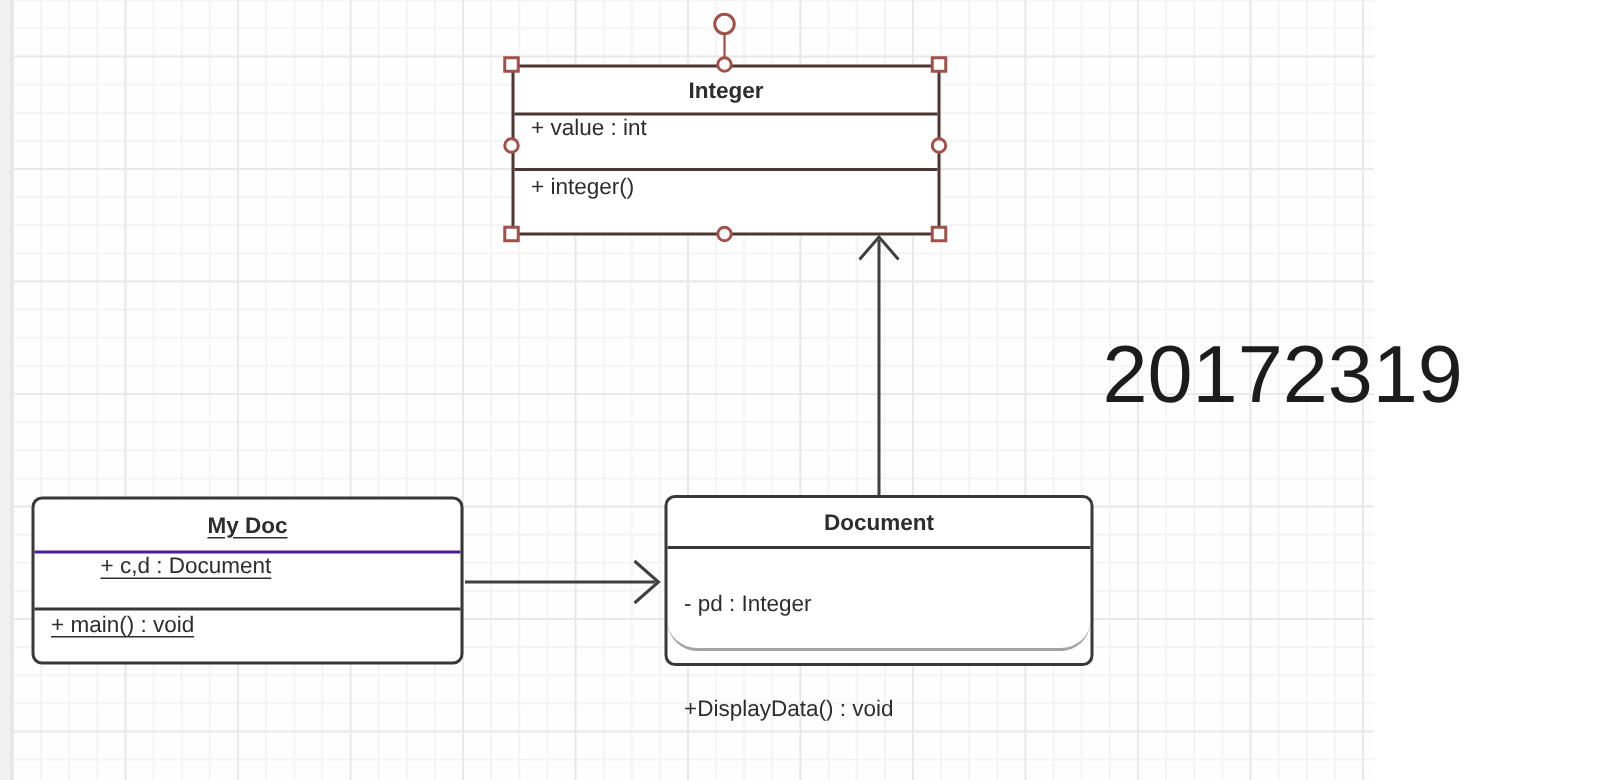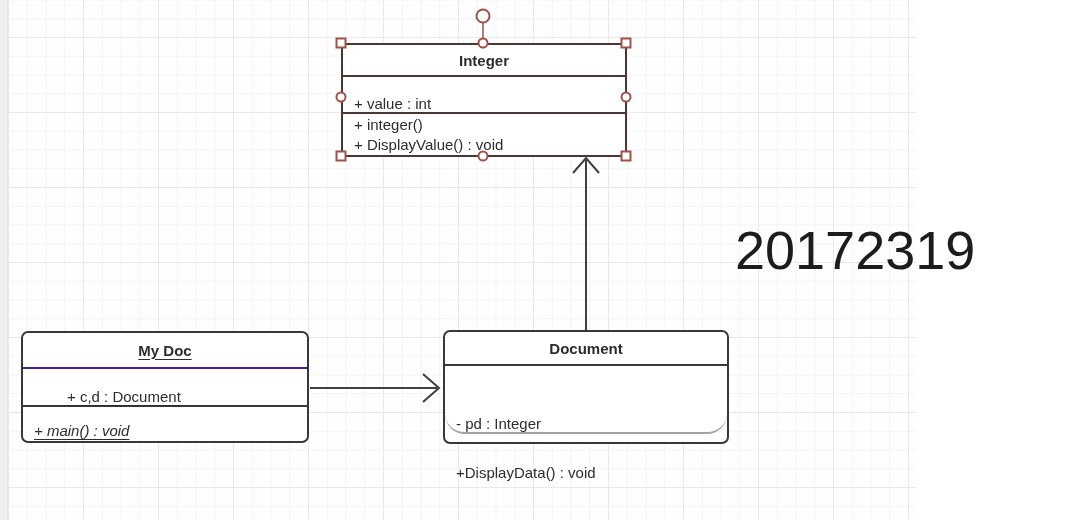--- a/index.html
+++ b/index.html
@@ -26,42 +26,42 @@
   
   .uml-box {
     position:absolute; display:flex; flex-direction:column;
     background:#ffffff; color:#2d2d2d; font-size:15px;
   }
   .uml-title {
     display:flex; align-items:center; justify-content:center;
     font-weight:bold; flex:none;
   }
   .uml-attrs {
-    display:flex; align-items:flex-end; padding-left:11px; flex:none;
+    display:flex; align-items:flex-start; padding-left:11px; flex:none;
   }
   .uml-methods {
     flex:1; padding:1px 16px 0 11px; line-height:20px;
   }
   .member { white-space:nowrap; }
   .u { text-decoration:underline; text-underline-offset:3px; }
 
   #box-integer {
     left:341px; top:43px; width:286px; height:114px;
     border:2px solid #4c3633;
   }
   #box-integer .uml-title { height:32px; border-bottom:2px solid #4c3633; }
   #box-integer .uml-attrs { height:37px; border-bottom:2px solid #4c3633; }
 
   #box-mydoc {
     left:21px; top:331px; width:288px; height:112px;
     border:2px solid #383838; border-radius:7px;
   }
   #box-mydoc .uml-title { height:36px; border-bottom:2px solid #4c1d95; }
   #box-mydoc .uml-attrs { height:38px; border-bottom:2px solid #383838;padding-left:44px; }
-  #box-mydoc .uml-methods { display:flex; align-items:flex-end; padding-top:0;font-style:italic; }
+  #box-mydoc .uml-methods { display:flex; align-items:flex-start; padding-top:0; }
 
   #box-document {
     left:443px; top:330px; width:286px; height:114px;
     border:2px solid #383838; border-radius:7px;gap:28px;
   }
   #box-document .uml-title { height:34px; border-bottom:2px solid #383838; }
   #box-document .uml-attrs { height:40px; border-bottom:2px solid #a3a3a3;border-radius:20px; }
 
   
   .annotation {
@@ -81,21 +81,20 @@
 <div class="canvas">
   <div class="gutter"></div>
 
   <div class="uml-box" id="box-integer">
     <div class="uml-title">Integer</div>
     <div class="uml-attrs">
       <div class="member">+ value : int</div>
     </div>
     <div class="uml-methods">
       <div class="member">+ integer()</div>
-      <div class="member">+ DisplayValue() : void</div>
     </div>
   </div>
 
   <div class="uml-box" id="box-mydoc">
     <div class="uml-title u">My Doc</div>
     <div class="uml-attrs">
       <div class="member u">+ c,d : Document</div>
     </div>
     <div class="uml-methods">
       <div class="member u">+ main() : void</div>

